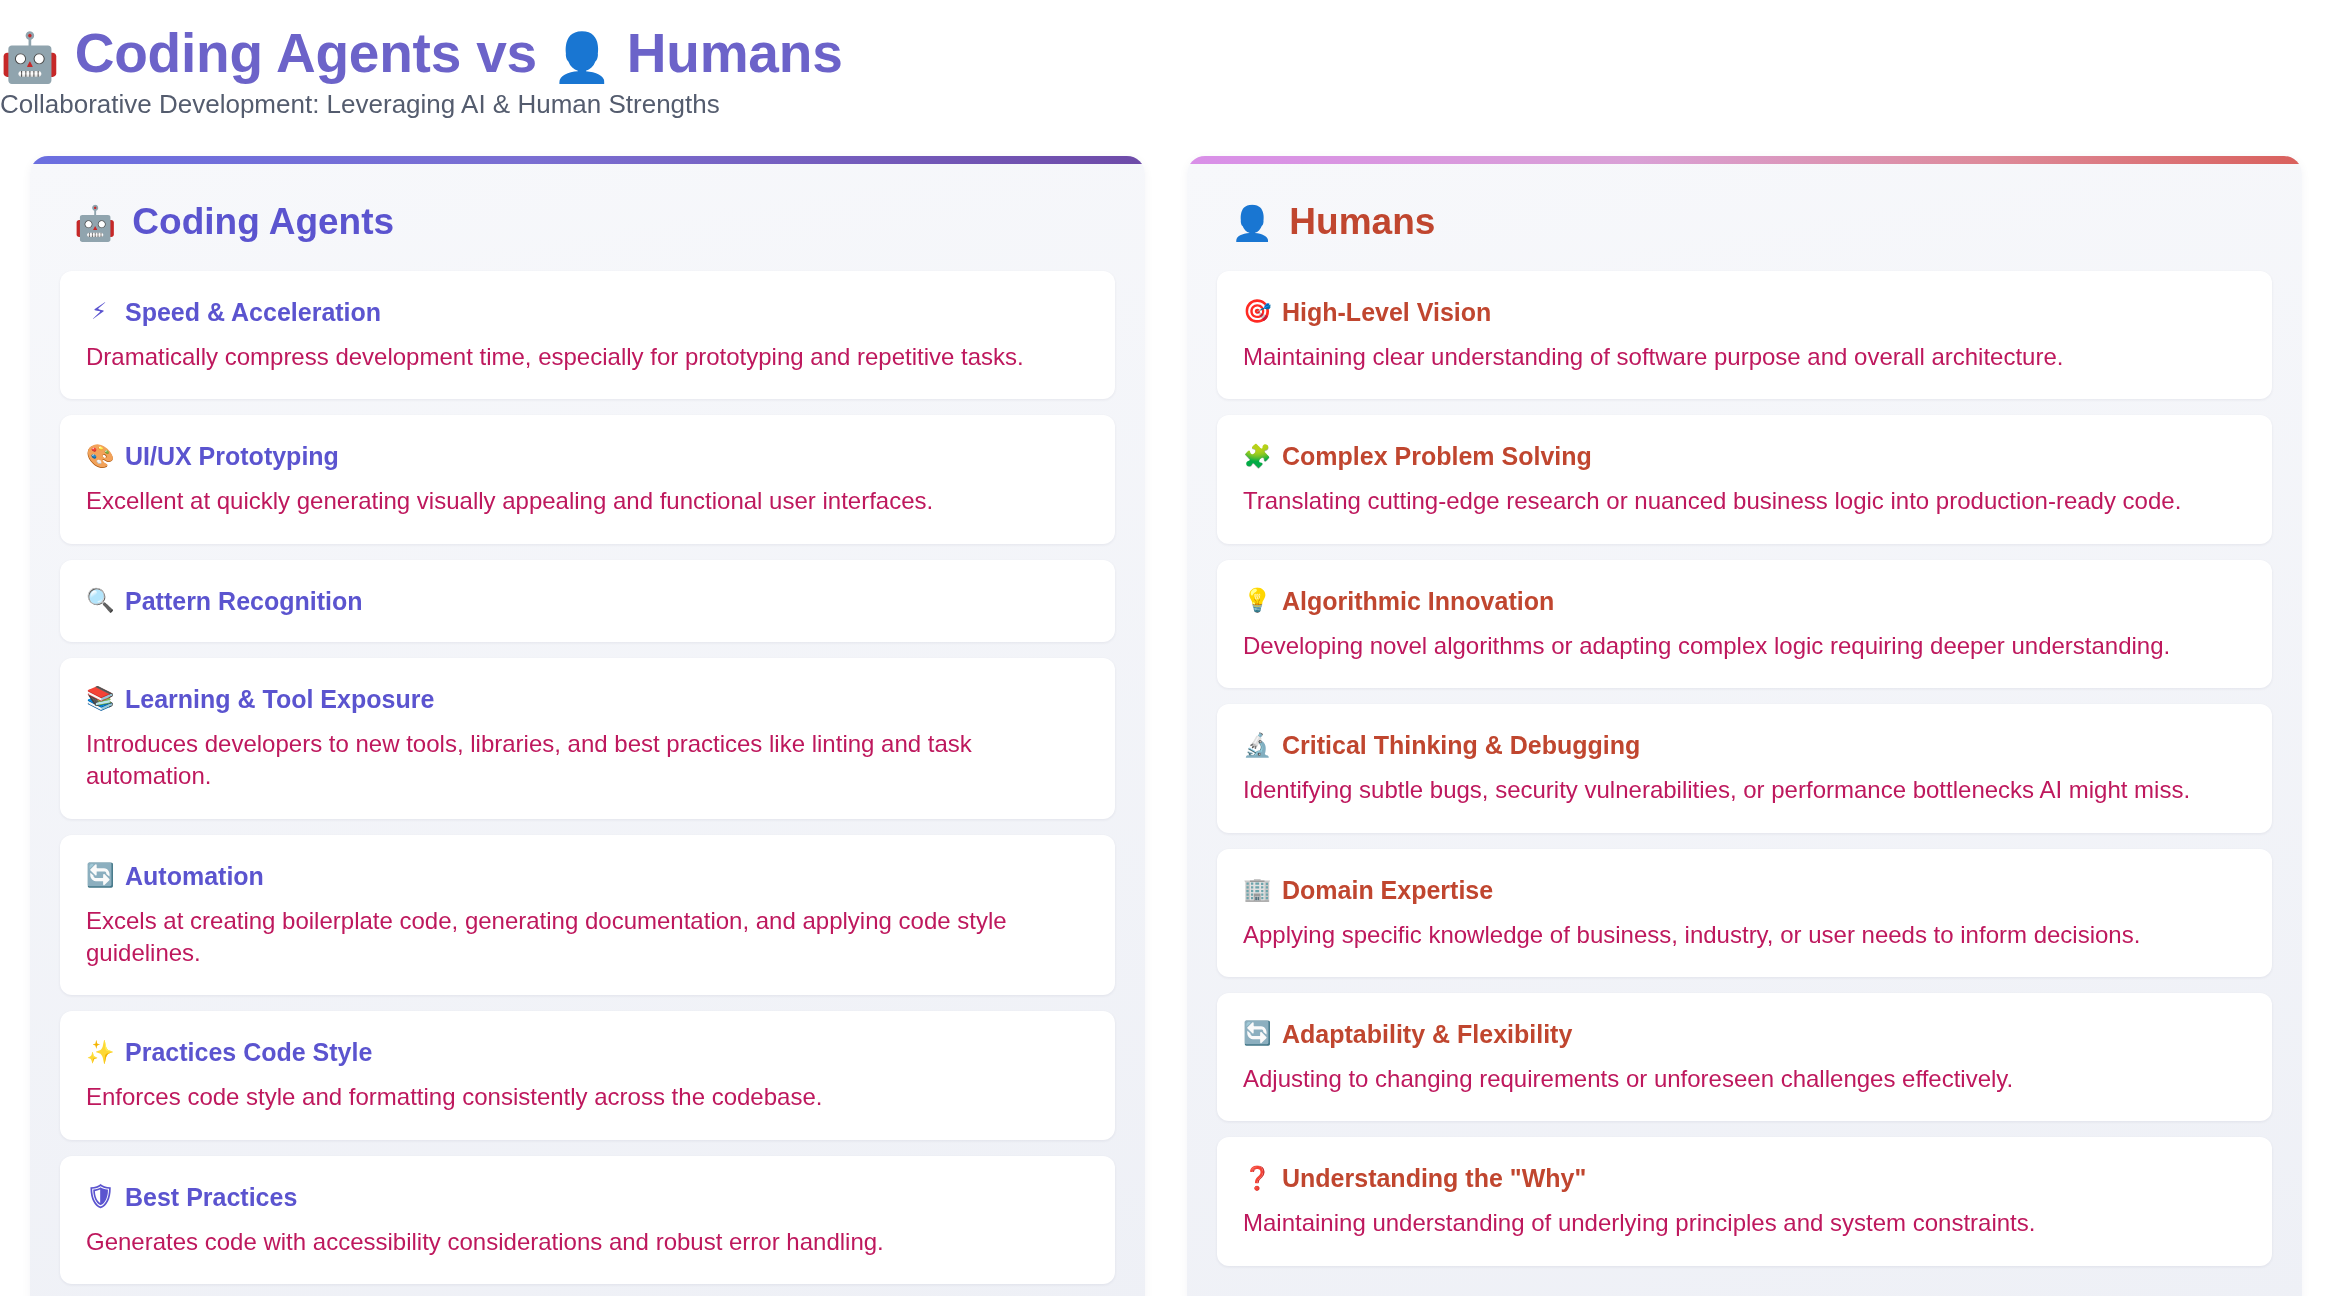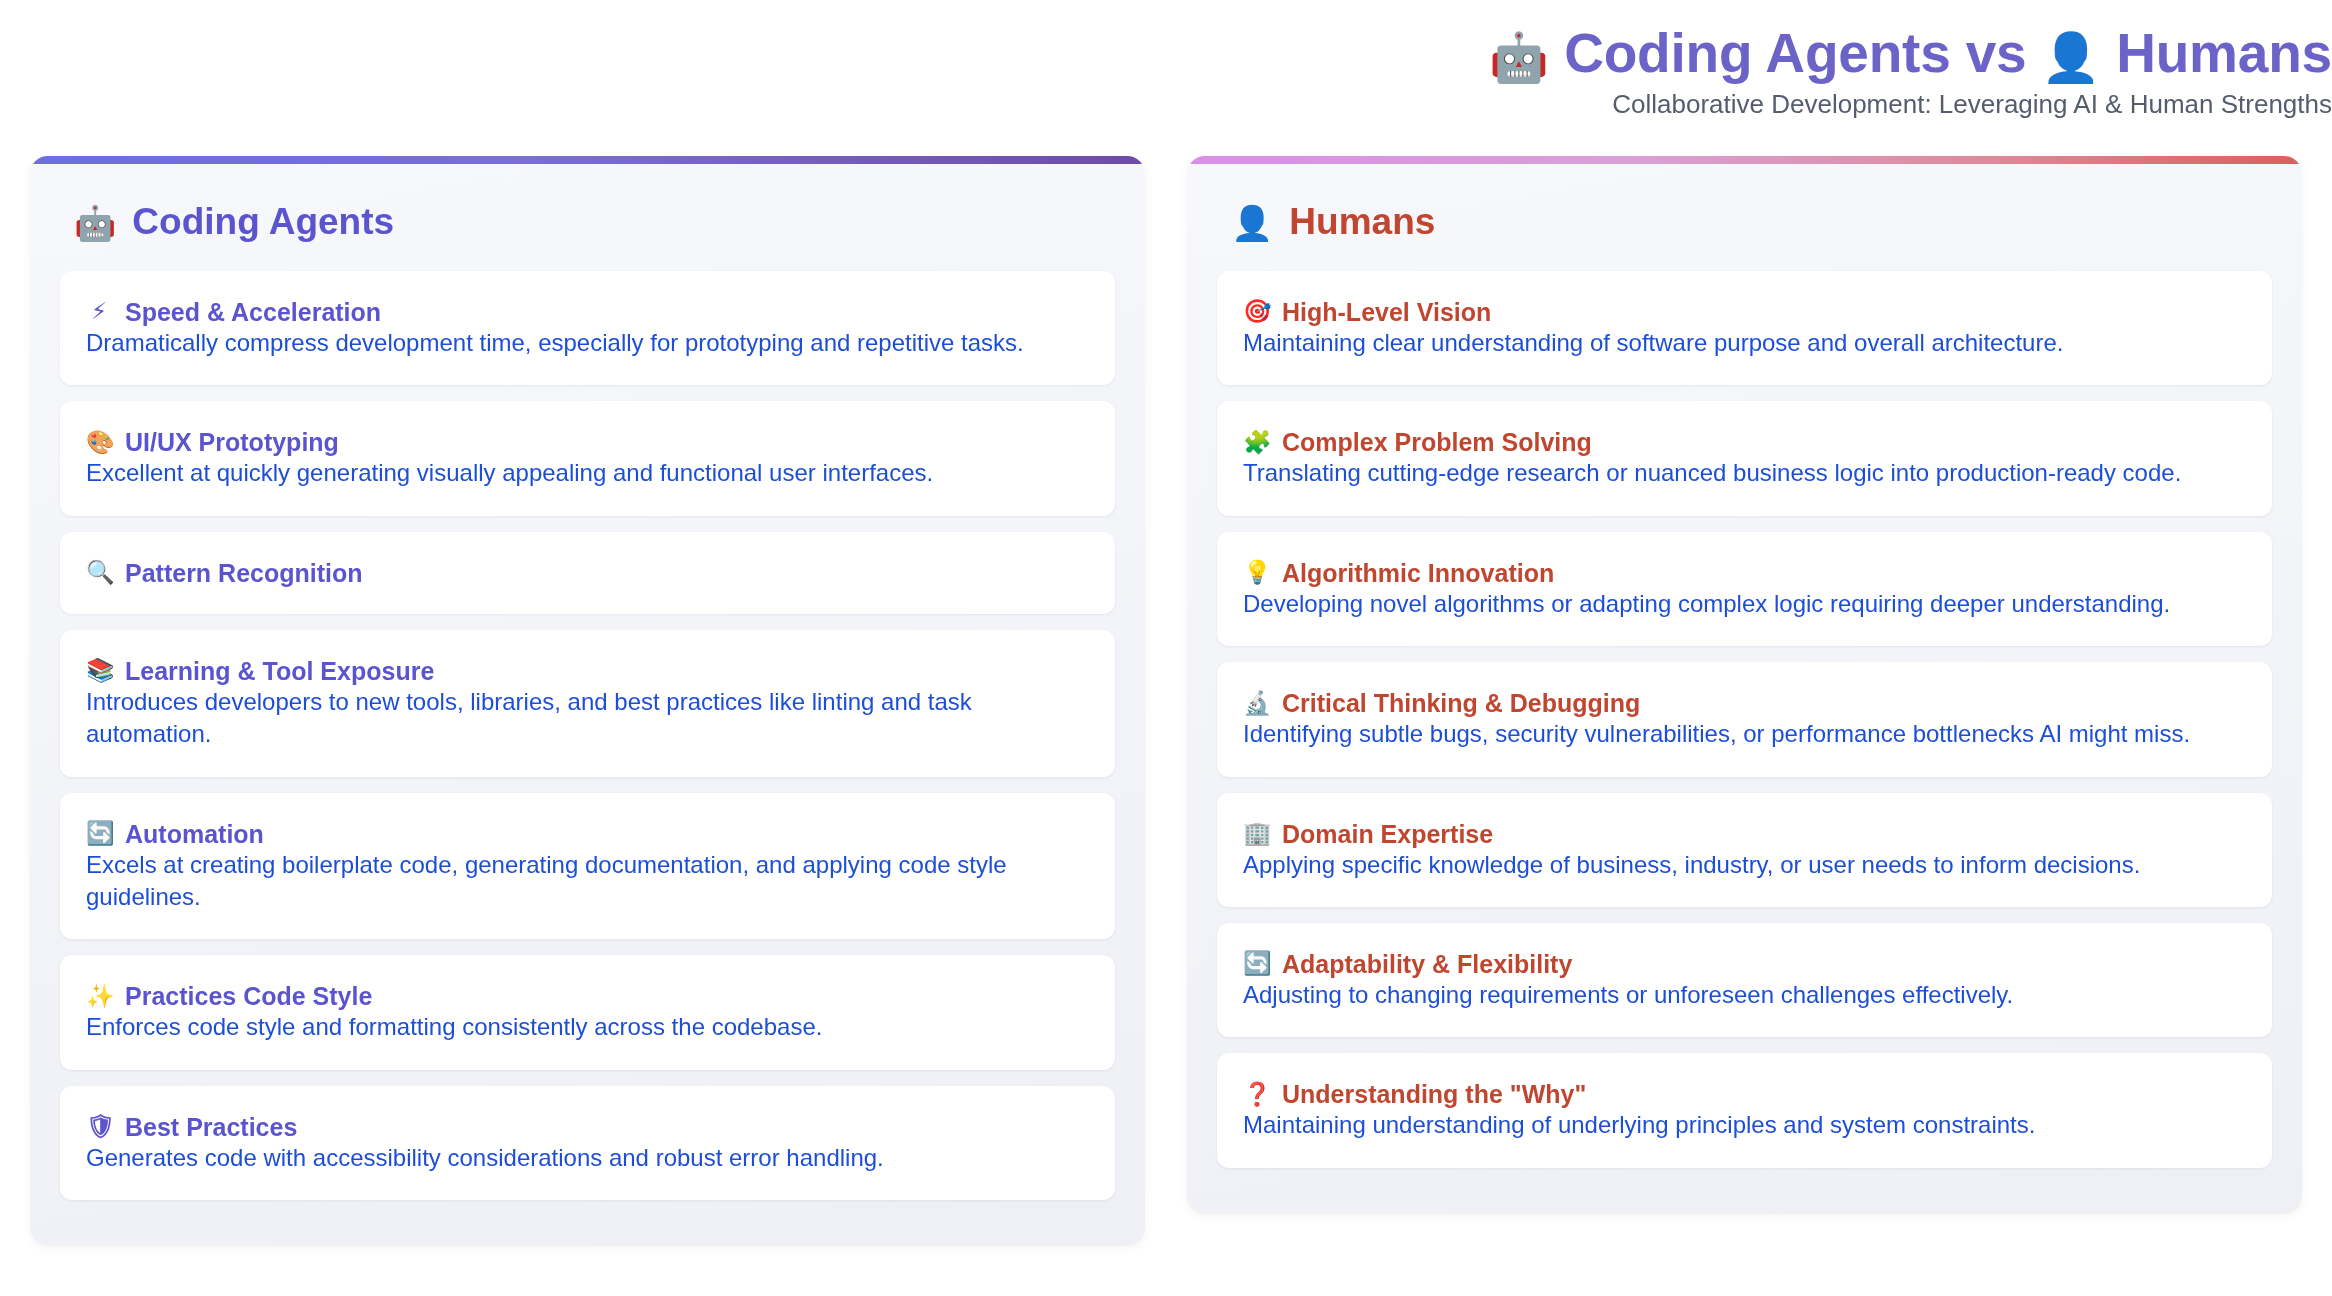--- a/index.html
+++ b/index.html
@@ -16,21 +16,21 @@
   .page {
     width: 2332px;
     height: 1296px;
     position: relative;
     padding: 0;
     overflow: hidden;
   }
 
   
   .header {
-    text-align: right;
+    text-align: left;
     padding-top: 22px;
   }
 
   .page-title {
     font-size: 55px;
     font-weight: bold;
     color: #6c63c9;
     letter-spacing: -0.2px;
     line-height: 1.15;
     white-space: nowrap;
@@ -132,22 +132,23 @@
     line-height: 1;
     flex: 0 0 auto;
     width: 26px;
     text-align: center;
   }
 
   .card-title.agents { color: #5b54cf; }
   .card-title.humans { color: #c0462f; }
 
   .card-desc {
+    margin-top: 14px;
     font-size: 24px;
-    color: #1d4ed8;
+    color: #be185d;
     line-height: 1.35;
   }
 </style>
 </head>
 <body>
 
 <div class="page">
 
   <div class="header">
     <h1 class="page-title">

